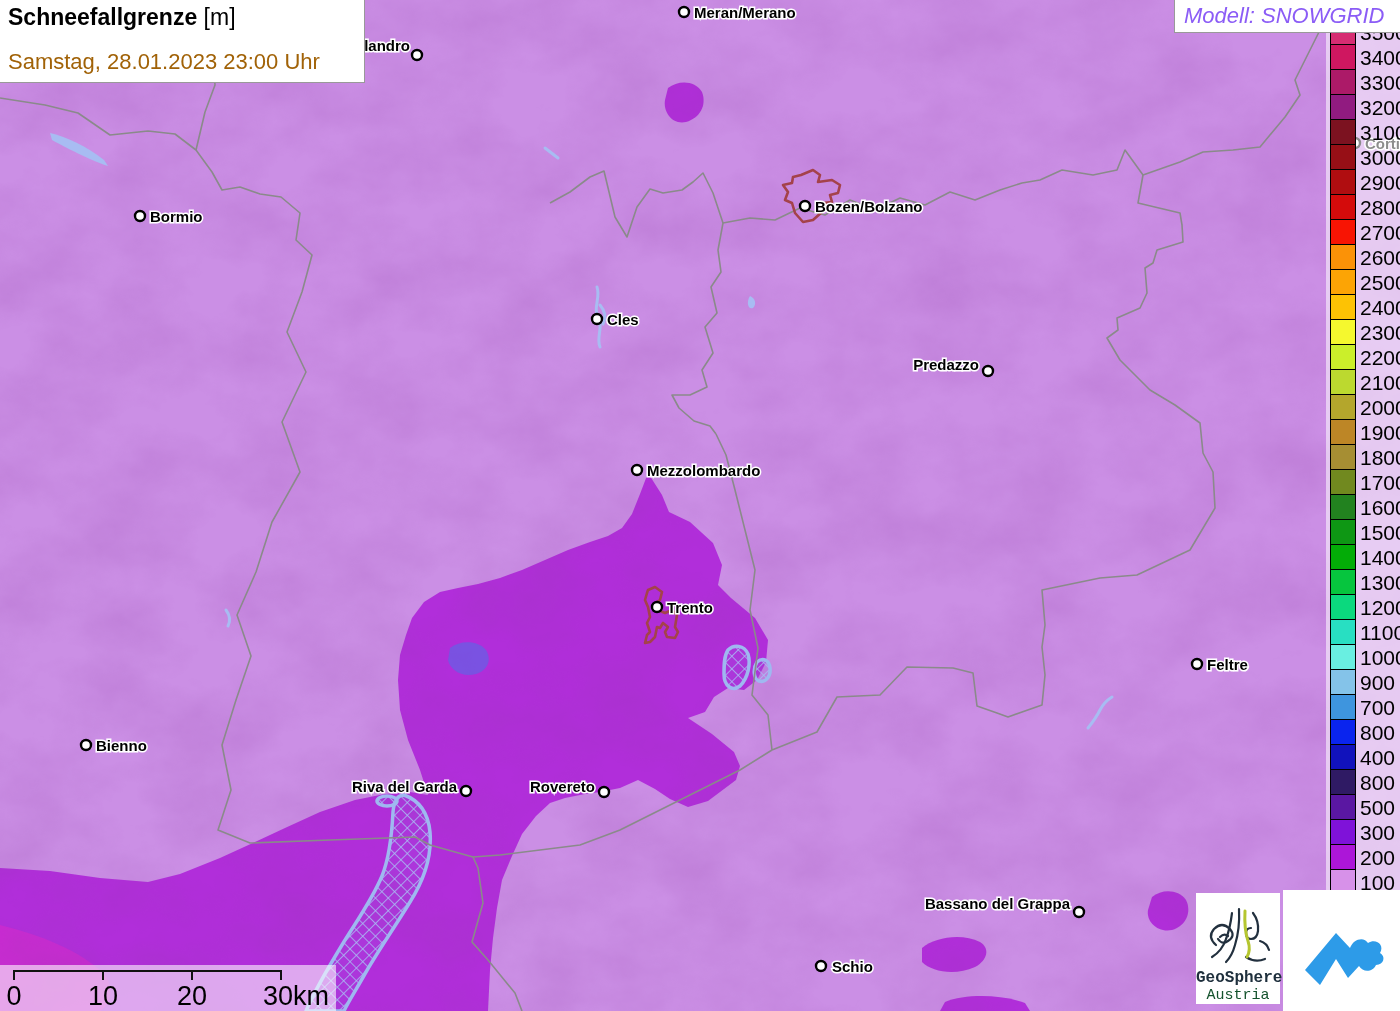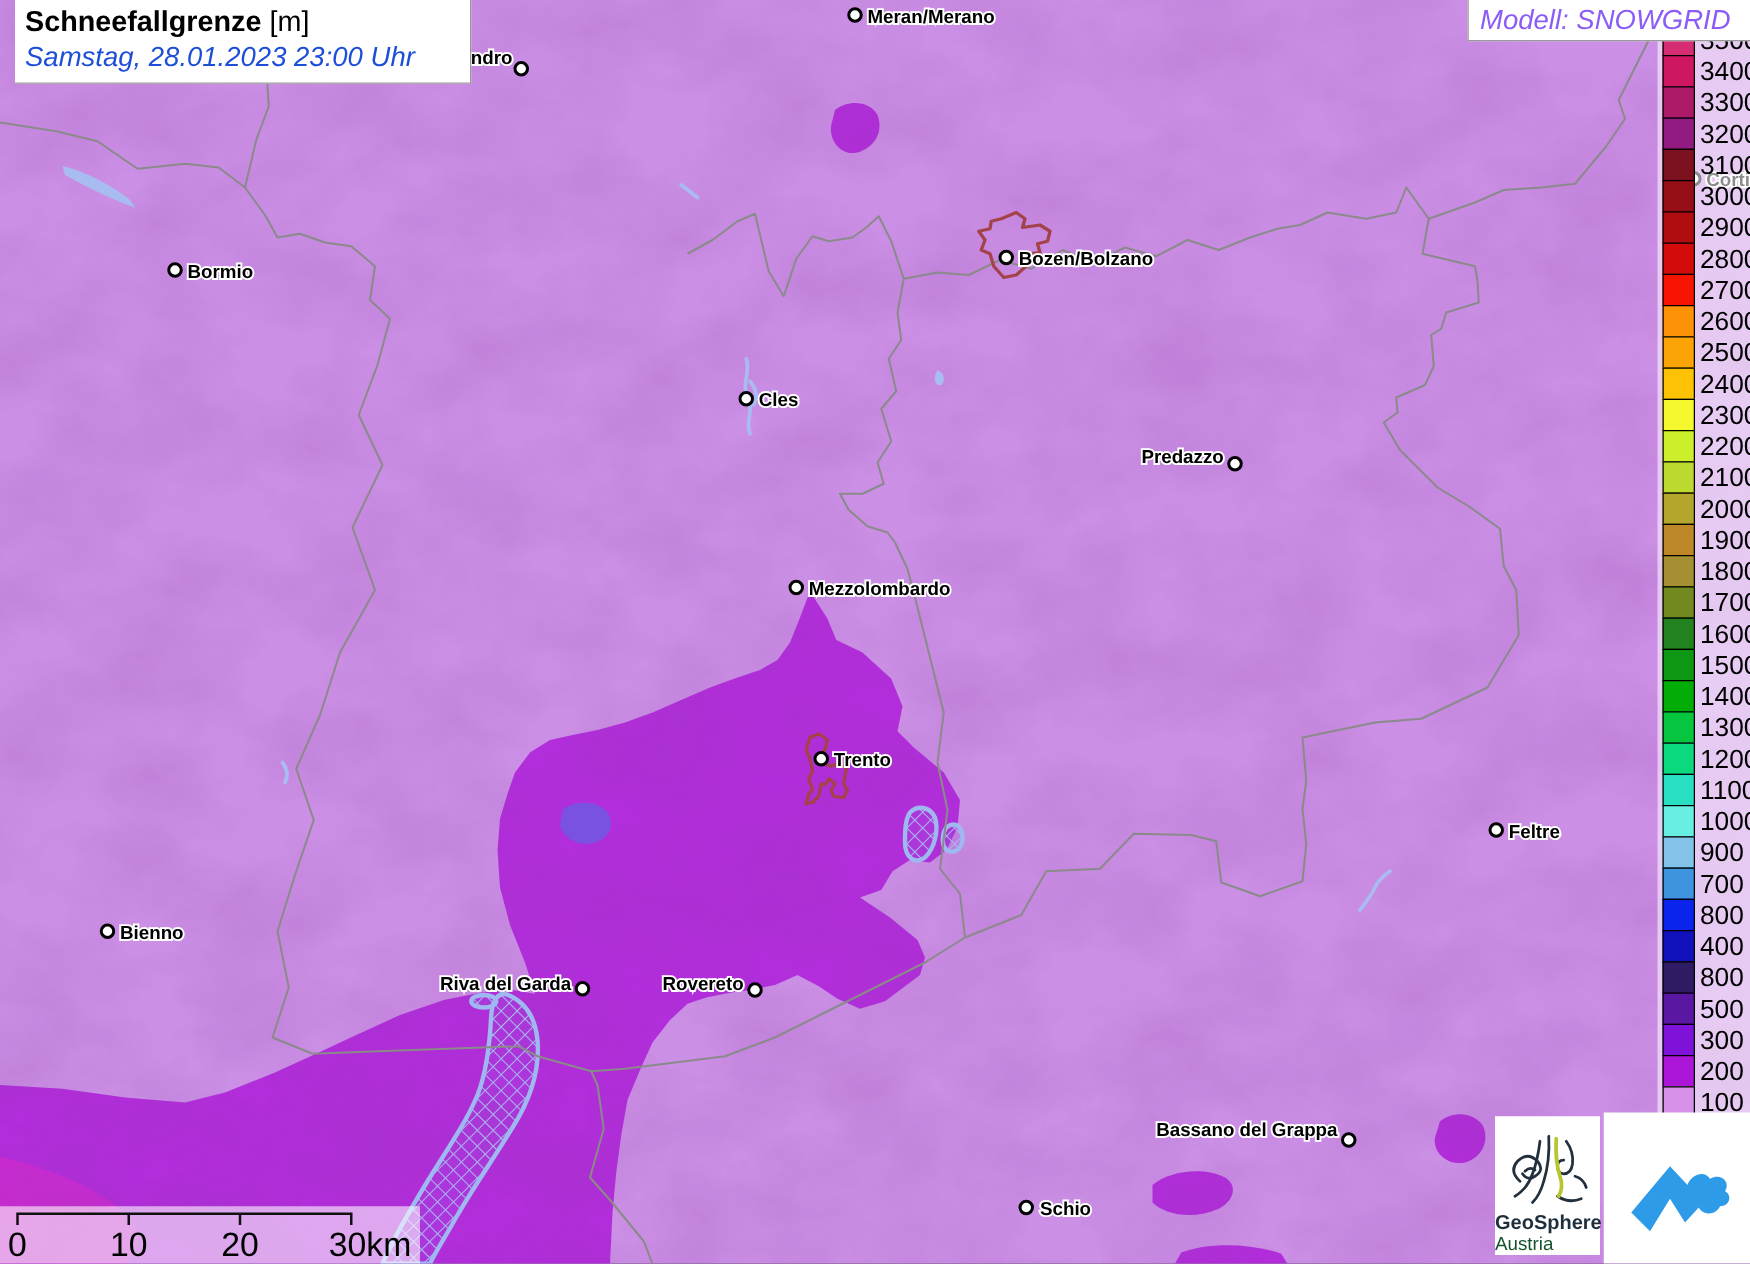--- a/index.html
+++ b/index.html
@@ -1,39 +1,39 @@
 <!DOCTYPE html>
 <html><head>
 <meta charset="utf-8">
 <style>
   html,body{margin:0;padding:0;background:#222;}
   #app{position:relative;width:1400px;height:1011px;overflow:hidden;
        font-family:"Liberation Sans",sans-serif;background:#cb8fe5;}
   #map-svg{position:absolute;left:0;top:0;z-index:1;}
   .overlay{position:absolute;z-index:3;}
   
-  #title-box{left:12px;top:0;width:346px;background:#fff;border-right:1px solid #999;
+  #title-box{left:0;top:0;width:346px;background:#fff;border-right:1px solid #999;
              border-bottom:1px solid #999;padding:3px 10px 7px 8px;z-index:4;}
   #title-line1{font-size:23px;font-weight:bold;color:#000;line-height:29px;}
   #title-line1 .unit{font-weight:normal;}
-  #title-line2{font-size:22px;font-style:italic;color:#1d4ed8;line-height:27px;}
+  #title-line2{font-size:22px;color:#a16207;line-height:27px;margin-top:16px;}
   
   #model-box{right:0;top:0;width:216px;height:32px;background:#fff;border-left:1px solid #999;
              border-bottom:1px solid #999;font-size:22px;font-style:italic;color:#8b5cf6;
              line-height:31px;padding-left:9px;z-index:4;}
   
   #cbar-panel{left:1326px;top:0;width:74px;height:897px;background:rgba(255,255,255,0.55);z-index:2;}
   #colorbar{left:1330px;top:20px;width:70px;z-index:3;}
   .crow{height:25px;display:flex;}
   .ccell{width:26px;height:26px;margin-top:-1px;border:1px solid #000;box-sizing:border-box;flex:none;}
   .clab{margin-left:4px;font-size:21px;line-height:25px;color:#000;}
   
   #scalebar-box{left:0;top:965px;width:336px;height:46px;background:rgba(255,255,255,0.58);z-index:3;}
   
-  #geo-box{left:1196px;top:893px;width:84px;height:111px;background:#fff;z-index:3;text-align:left;}
+  #geo-box{left:1196px;top:893px;width:84px;height:111px;background:#fff;z-index:3;text-align:center;font-family:Liberation Mono, monospace;}
   #geo-name{font-size:16px;font-weight:bold;color:#1e2f3c;line-height:17px;margin-top:-2px;}
   #geo-country{font-size:15px;color:#14532d;line-height:17px;}
   #blue-box{left:1283px;top:890px;width:117px;height:121px;background:#fff;z-index:3;}
   
   .city-label{font:bold 15px "Liberation Sans",sans-serif;fill:#000;stroke:#fff;stroke-width:3px;paint-order:stroke;}
   .sb-num{font:27px "Liberation Sans",sans-serif;fill:#000;}
 </style>
 </head>
 <body>
 

